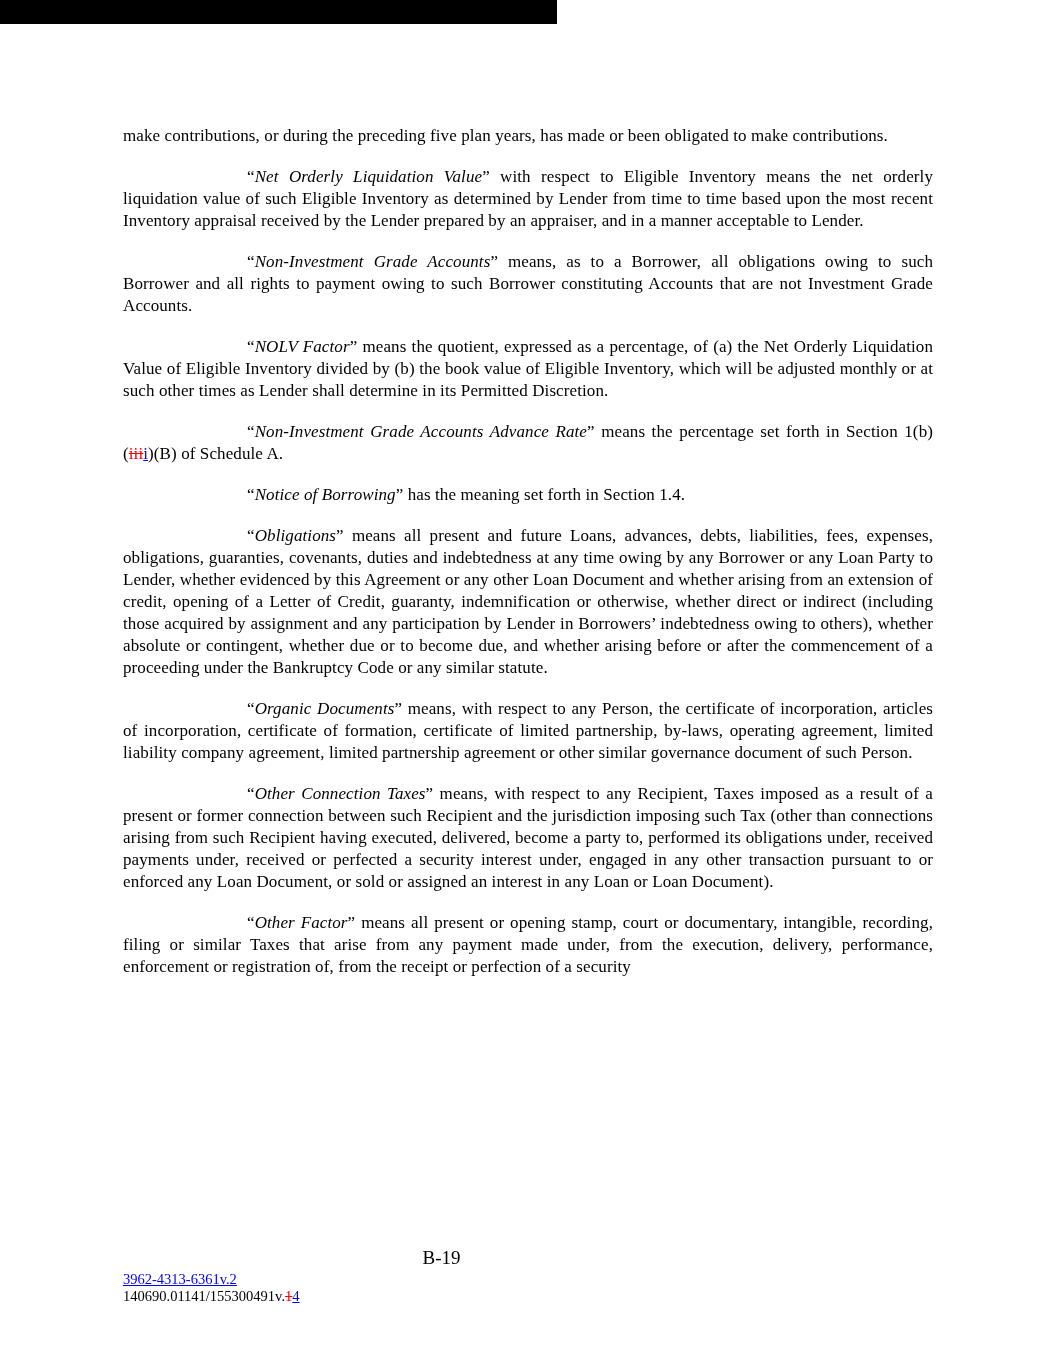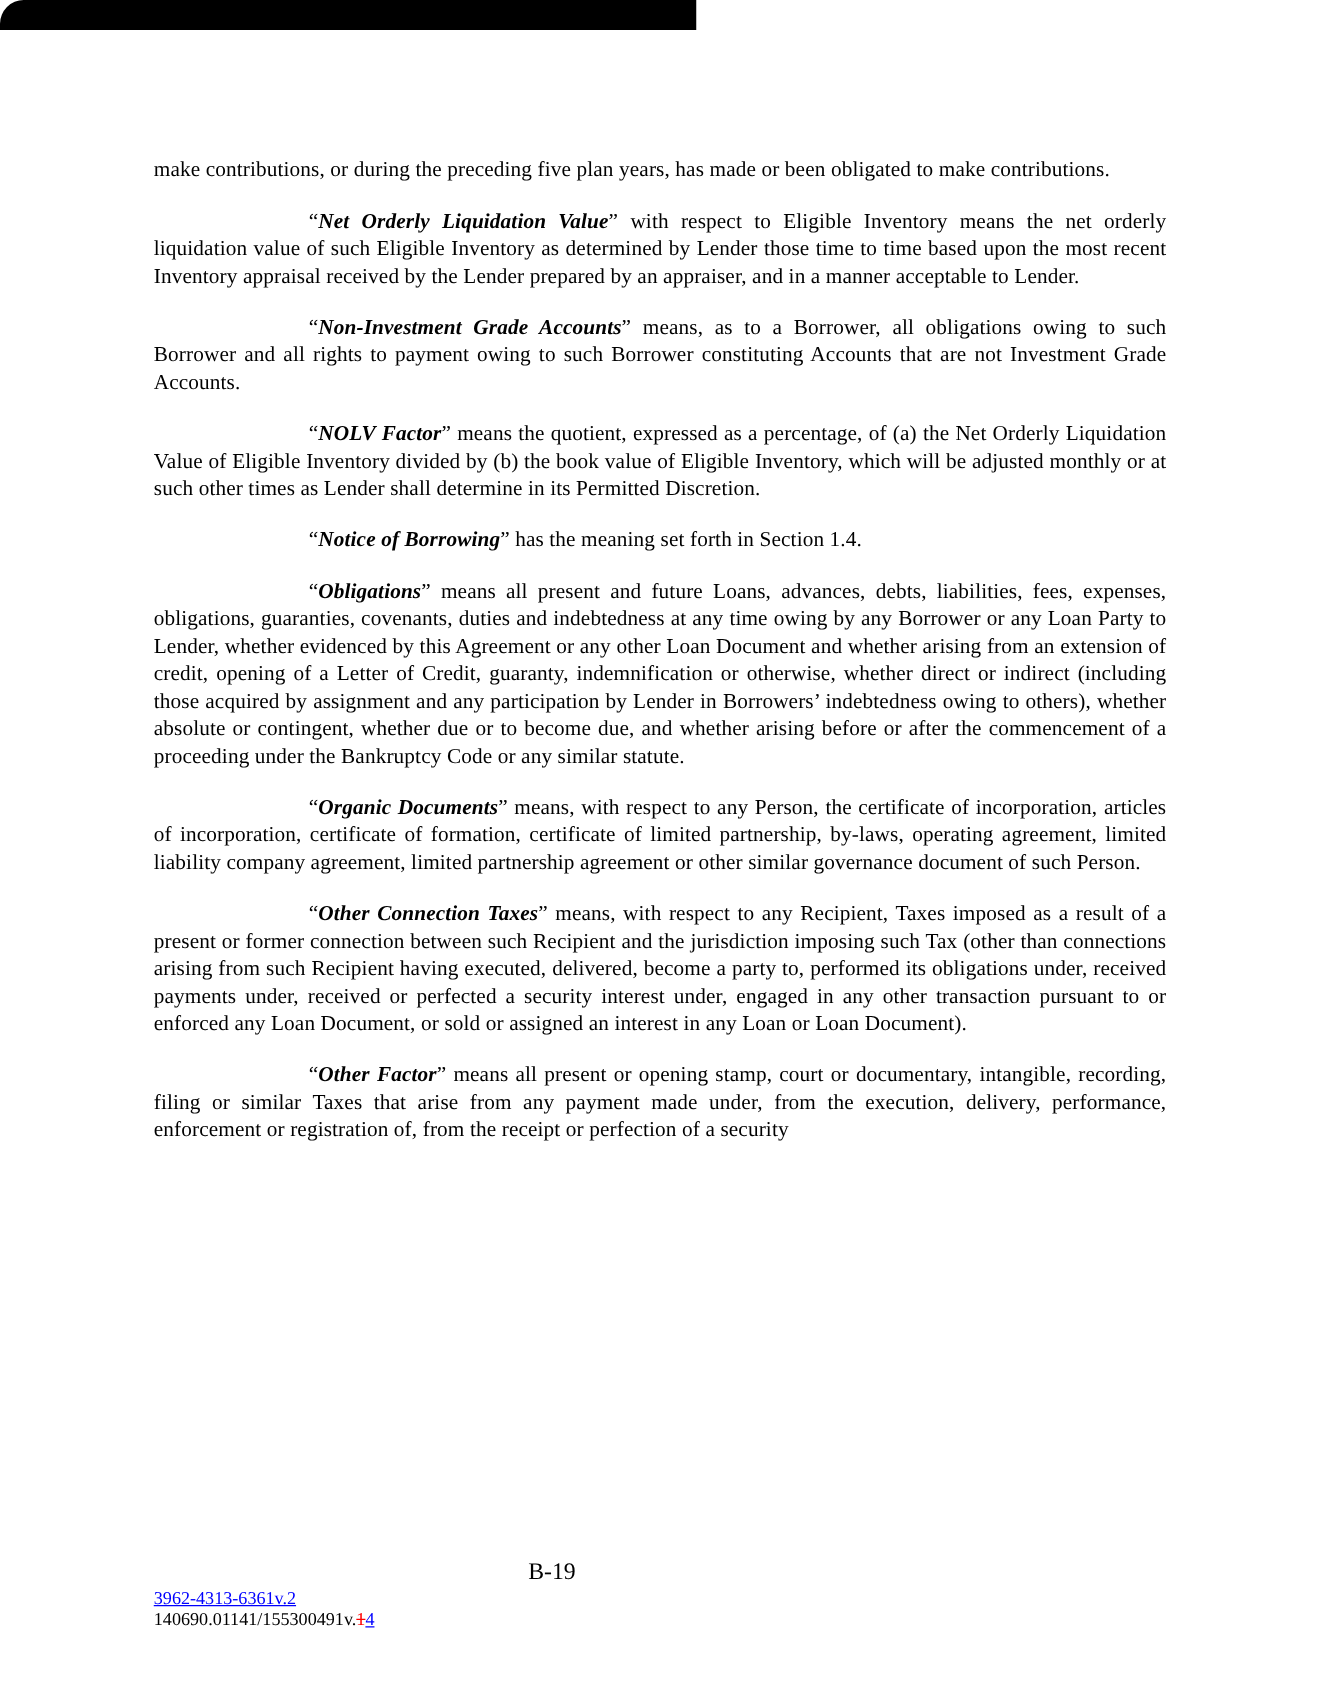--- a/index.html
+++ b/index.html
@@ -8,21 +8,20 @@
     background: #ffffff;
   }
   .page {
     position: relative;
     width: 1055px;
     height: 1365px;
     background: #ffffff;
     font-family: "Liberation Serif", "DejaVu Serif", serif;
     color: #000000;
     overflow: hidden;
-    border-radius: 19px;
   }
   .scan-bar {
     position: absolute;
     left: 0;
     top: 0;
     width: 557px;
     height: 24px;
     background: #000000;
   }
   .content {
@@ -35,21 +34,21 @@
     margin: 0 0 19px 0;
     font-size: 17px;
     line-height: 22px;
     text-align: justify;
     letter-spacing: 0.1px;
   }
   p.para.indent {
     text-indent: 124px;
   }
   .term {
-    font-weight: bold;
+    font-weight: normal;
     font-style: italic;
   }
   .del {
     color: #ff0000;
     text-decoration: line-through;
   }
   .ins {
     color: #0000ff;
     text-decoration: underline;
   }
@@ -73,23 +72,24 @@
     white-space: nowrap;
   }
 </style>
 </head>
 <body>
 
 <div class="page">
   <div class="scan-bar"></div>
   <div class="content">
       <p class="para"><span>make contributions, or during the preceding five plan years, has made or been obligated to make contributions.</span></p>
-      <p class="para indent"><span>“</span><span class="term">Net Orderly Liquidation Value</span><span>” with respect to Eligible Inventory means the net orderly liquidation value of such Eligible Inventory as determined by Lender those time to time based upon the most recent Inventory appraisal received by the Lender prepared by an appraiser, and in a manner acceptable to Lender.</span></p>
+      <p class="para indent"><span>“</span><span class="term">Net Orderly Liquidation Value</span><span>” with respect to Eligible Inventory means the net orderly liquidation value of such Eligible Inventory as determined by Lender from time to time based upon the most recent Inventory appraisal received by the Lender prepared by an appraiser, and in a manner acceptable to Lender.</span></p>
       <p class="para indent"><span>“</span><span class="term">Non-Investment Grade Accounts</span><span>” means, as to a Borrower, all obligations owing to such Borrower and all rights to payment owing to such Borrower constituting Accounts that are not Investment Grade Accounts.</span></p>
       <p class="para indent"><span>“</span><span class="term">NOLV Factor</span><span>” means the quotient, expressed as a percentage, of (a) the Net Orderly Liquidation Value of Eligible Inventory divided by (b) the book value of Eligible Inventory, which will be adjusted monthly or at such other times as Lender shall determine in its Permitted Discretion.</span></p>
+      <p class="para indent"><span>“</span><span class="term">Non-Investment Grade Accounts Advance Rate</span><span>” means the percentage set forth in Section 1(b)(</span><span class="del">iii</span><span class="ins">i</span><span>)(B) of Schedule A.</span></p>
       <p class="para indent"><span>“</span><span class="term">Notice of Borrowing</span><span>” has the meaning set forth in Section 1.4.</span></p>
       <p class="para indent"><span>“</span><span class="term">Obligations</span><span>” means all present and future Loans, advances, debts, liabilities, fees, expenses, obligations, guaranties, covenants, duties and indebtedness at any time owing by any Borrower or any Loan Party to Lender, whether evidenced by this Agreement or any other Loan Document and whether arising from an extension of credit, opening of a Letter of Credit, guaranty, indemnification or otherwise, whether direct or indirect (including those acquired by assignment and any participation by Lender in Borrowers’ indebtedness owing to others), whether absolute or contingent, whether due or to become due, and whether arising before or after the commencement of a proceeding under the Bankruptcy Code or any similar statute.</span></p>
       <p class="para indent"><span>“</span><span class="term">Organic Documents</span><span>” means, with respect to any Person, the certificate of incorporation, articles of incorporation, certificate of formation, certificate of limited partnership, by-laws, operating agreement, limited liability company agreement, limited partnership agreement or other similar governance document of such Person.</span></p>
       <p class="para indent"><span>“</span><span class="term">Other Connection Taxes</span><span>” means, with respect to any Recipient, Taxes imposed as a result of a present or former connection between such Recipient and the jurisdiction imposing such Tax (other than connections arising from such Recipient having executed, delivered, become a party to, performed its obligations under, received payments under, received or perfected a security interest under, engaged in any other transaction pursuant to or enforced any Loan Document, or sold or assigned an interest in any Loan or Loan Document).</span></p>
       <p class="para indent"><span>“</span><span class="term">Other Factor</span><span>” means all present or opening stamp, court or documentary, intangible, recording, filing or similar Taxes that arise from any payment made under, from the execution, delivery, performance, enforcement or registration of, from the receipt or perfection of a security</span></p>
     </div>
   <div class="page-number">B-19</div>
   <div class="footer-ids">
       <div class="line"><span class="ins">3962-4313-6361v.2</span></div>
       <div class="line"><span>140690.01141/155300491v.</span><span class="del">1</span><span class="ins">4</span></div>

